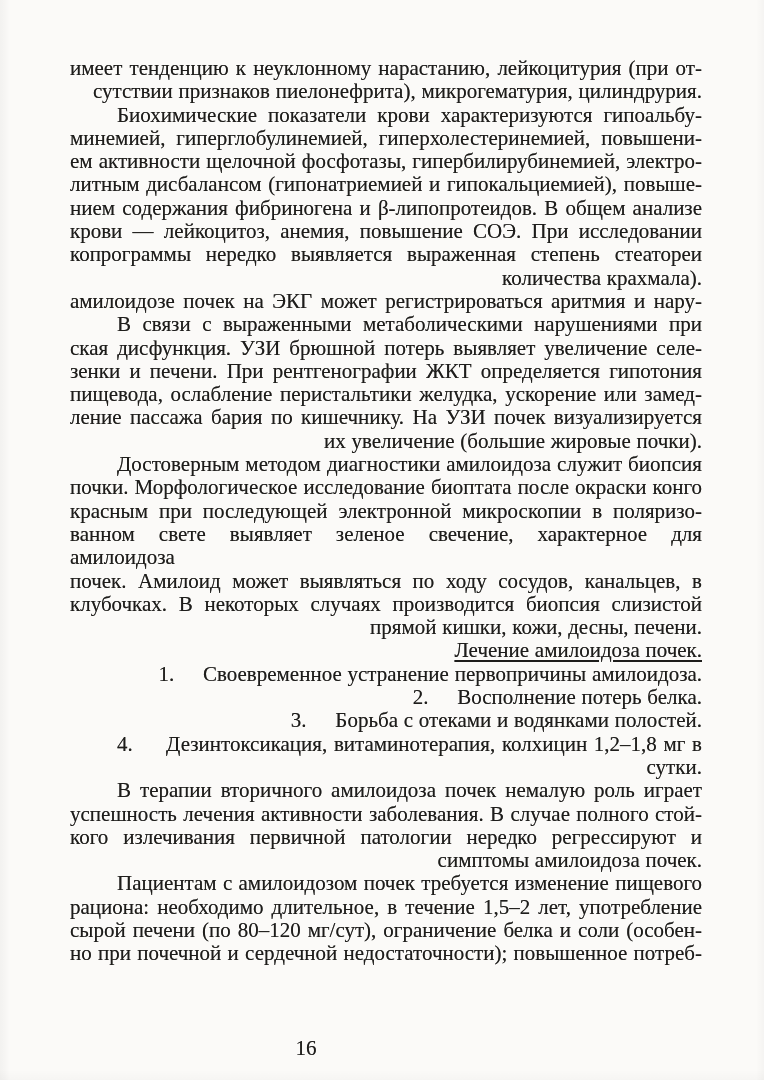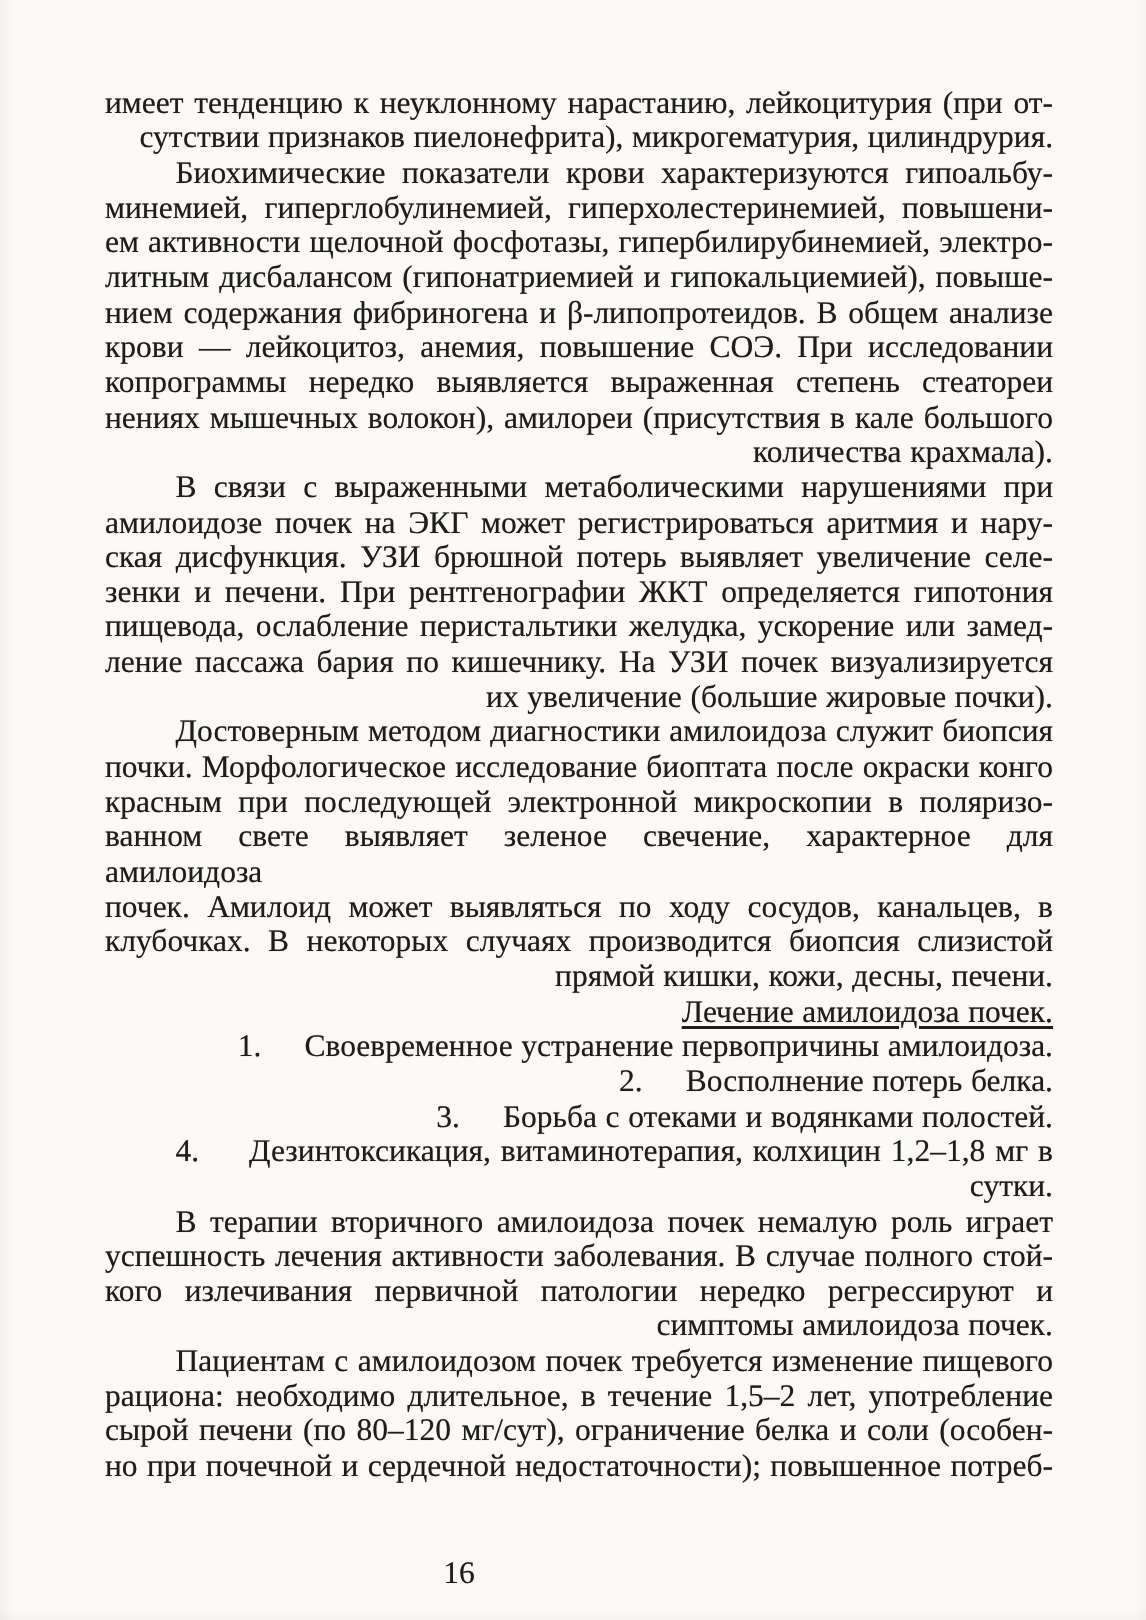--- a/index.html
+++ b/index.html
@@ -70,26 +70,25 @@
       <div class="line">сутствии признаков пиелонефрита), микрогематурия, цилиндрурия.</div>
     </div>
     <div class="block">
       <div class="line just indent">Биохимические показатели крови характеризуются гипоальбу-</div>
       <div class="line just">минемией, гиперглобулинемией, гиперхолестеринемией, повышени-</div>
       <div class="line just">ем активности щелочной фосфотазы, гипербилирубинемией, электро-</div>
       <div class="line just">литным дисбалансом (гипонатриемией и гипокальциемией), повыше-</div>
       <div class="line just">нием содержания фибриногена и β-липопротеидов. В общем анализе</div>
       <div class="line just">крови — лейкоцитоз, анемия, повышение СОЭ. При исследовании</div>
       <div class="line just">копрограммы нередко выявляется выраженная степень стеатореи</div>
-      <div class="line just">нениях мышечных волокон), амилореи (присутствия в кале большого</div>
       <div class="line">количества крахмала).</div>
     </div>
     <div class="block">
+      <div class="line just">амилоидозе почек на ЭКГ может регистрироваться аритмия и нару-</div>
       <div class="line just indent">В связи с выраженными метаболическими нарушениями при</div>
-      <div class="line just">амилоидозе почек на ЭКГ может регистрироваться аритмия и нару-</div>
       <div class="line just">ская дисфункция. УЗИ брюшной потерь выявляет увеличение селе-</div>
       <div class="line just">зенки и печени. При рентгенографии ЖКТ определяется гипотония</div>
       <div class="line just">пищевода, ослабление перистальтики желудка, ускорение или замед-</div>
       <div class="line just">ление пассажа бария по кишечнику. На УЗИ почек визуализируется</div>
       <div class="line">их увеличение (большие жировые почки).</div>
     </div>
     <div class="block">
       <div class="line just indent">Достоверным методом диагностики амилоидоза служит биопсия</div>
       <div class="line just">почки. Морфологическое исследование биоптата после окраски конго</div>
       <div class="line just">красным при последующей электронной микроскопии в поляризо-</div>

